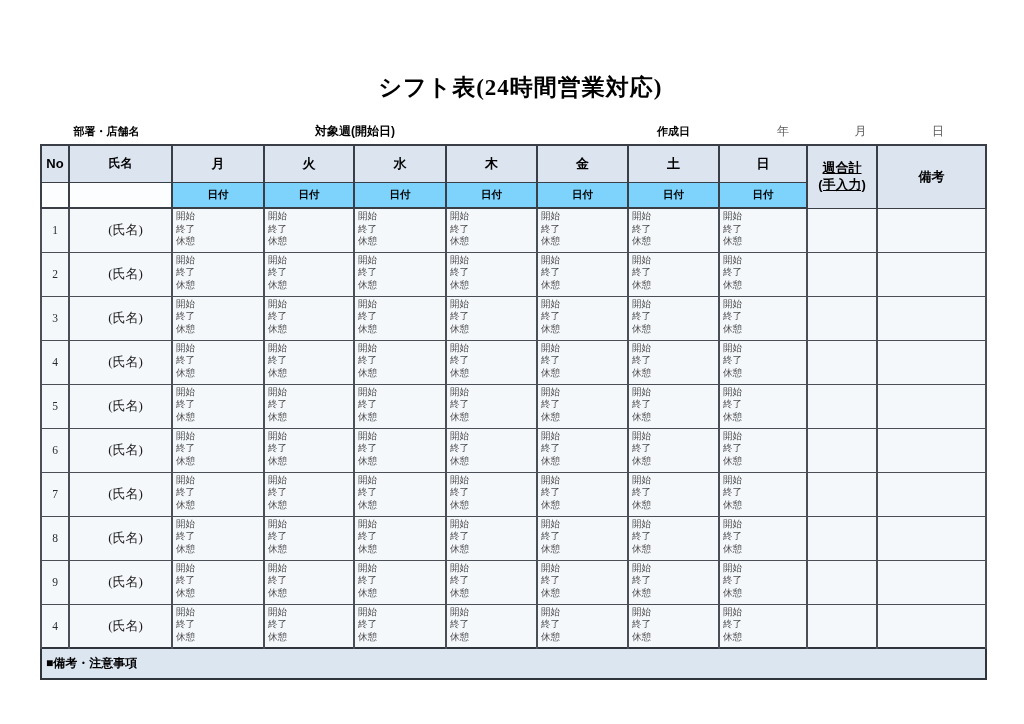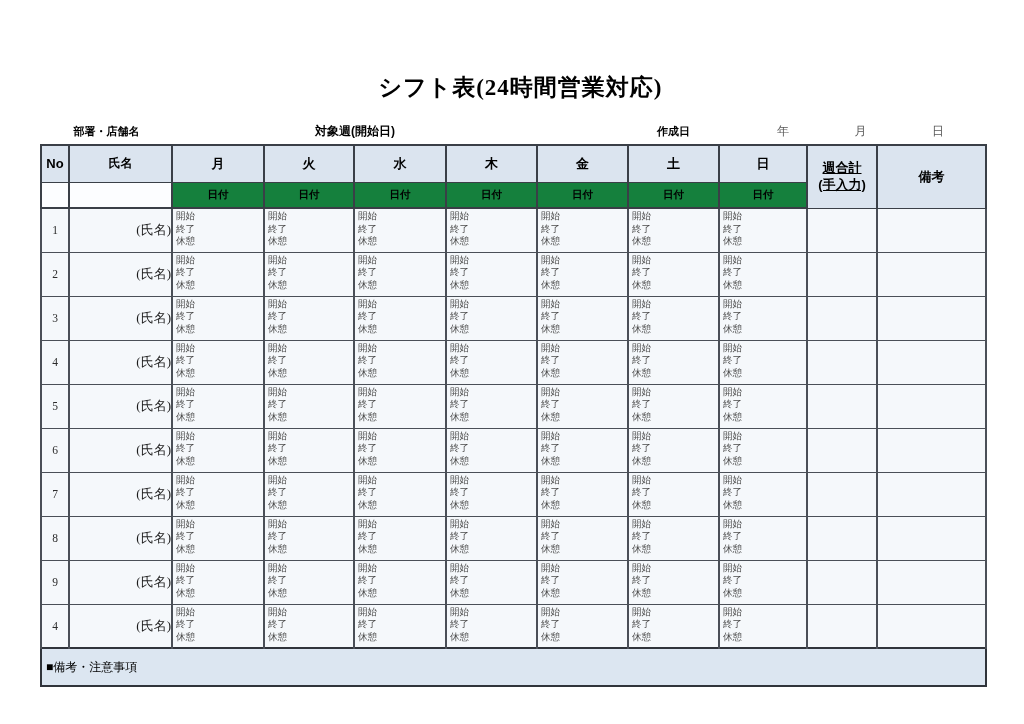--- a/index.html
+++ b/index.html
@@ -66,21 +66,21 @@
     font-size: 13px;
     text-align: center;
     vertical-align: middle;
   }
   tr.hdr-days th.col-no   { font-size: 13px; }
   tr.hdr-days th.col-name { font-size: 12px; }
   th.col-weektotal { font-size: 11px; line-height: 1.3; text-decoration: underline; }
   th.col-notes     { font-size: 12px; font-family: Liberation Mono, monospace; }
   tr.hdr-date th {
     height: 26px;
-    background: #15803d;
+    background: #7dd3fc;
     border: 1px solid #3a3f47;
     border-left-width: 2px;
     border-right-width: 2px;
     border-bottom-width: 2px;
     font-weight: bold;
     font-size: 10.5px;
     text-align: center;
     vertical-align: middle;
   }
   tr.hdr-date th.blank { background: #fcfdff; }
@@ -94,42 +94,42 @@
   }
   td.no-cell {
     text-align: center;
     vertical-align: middle;
     font-family: "Liberation Serif", serif;
     font-size: 11.5px;
     color: #2b2b2b;
   }
   td.name-cell {
     background: #fdfdfe;
-    text-align: right;
+    text-align: center;
     vertical-align: middle;
     padding-left: 10px;
     font-family: "Liberation Serif", serif;
     font-size: 13px;
     color: #1c1c1c;
   }
   td.shift-cell {
     vertical-align: top;
     padding: 1px 3px;
     font-family: "Liberation Serif", serif;
     font-size: 9.5px;
     line-height: 12.5px;
     color: #4a4a4a;
   }
   td.fill-cell { background: #f9fbfd; }
   
   tr.footer-row td {
-    height: 38px;
+    height: 31px;
     background: #dce6f1;
     border: 2px solid #30343b;
-    font-weight: normal;
+    font-weight: bold;
     font-size: 12px;
     text-align: left;
     vertical-align: middle;
     padding: 1px 4px;
   }
 </style>
 </head>
 <body>
 
 <div class="page-title">シフト表(24時間営業対応)</div>

